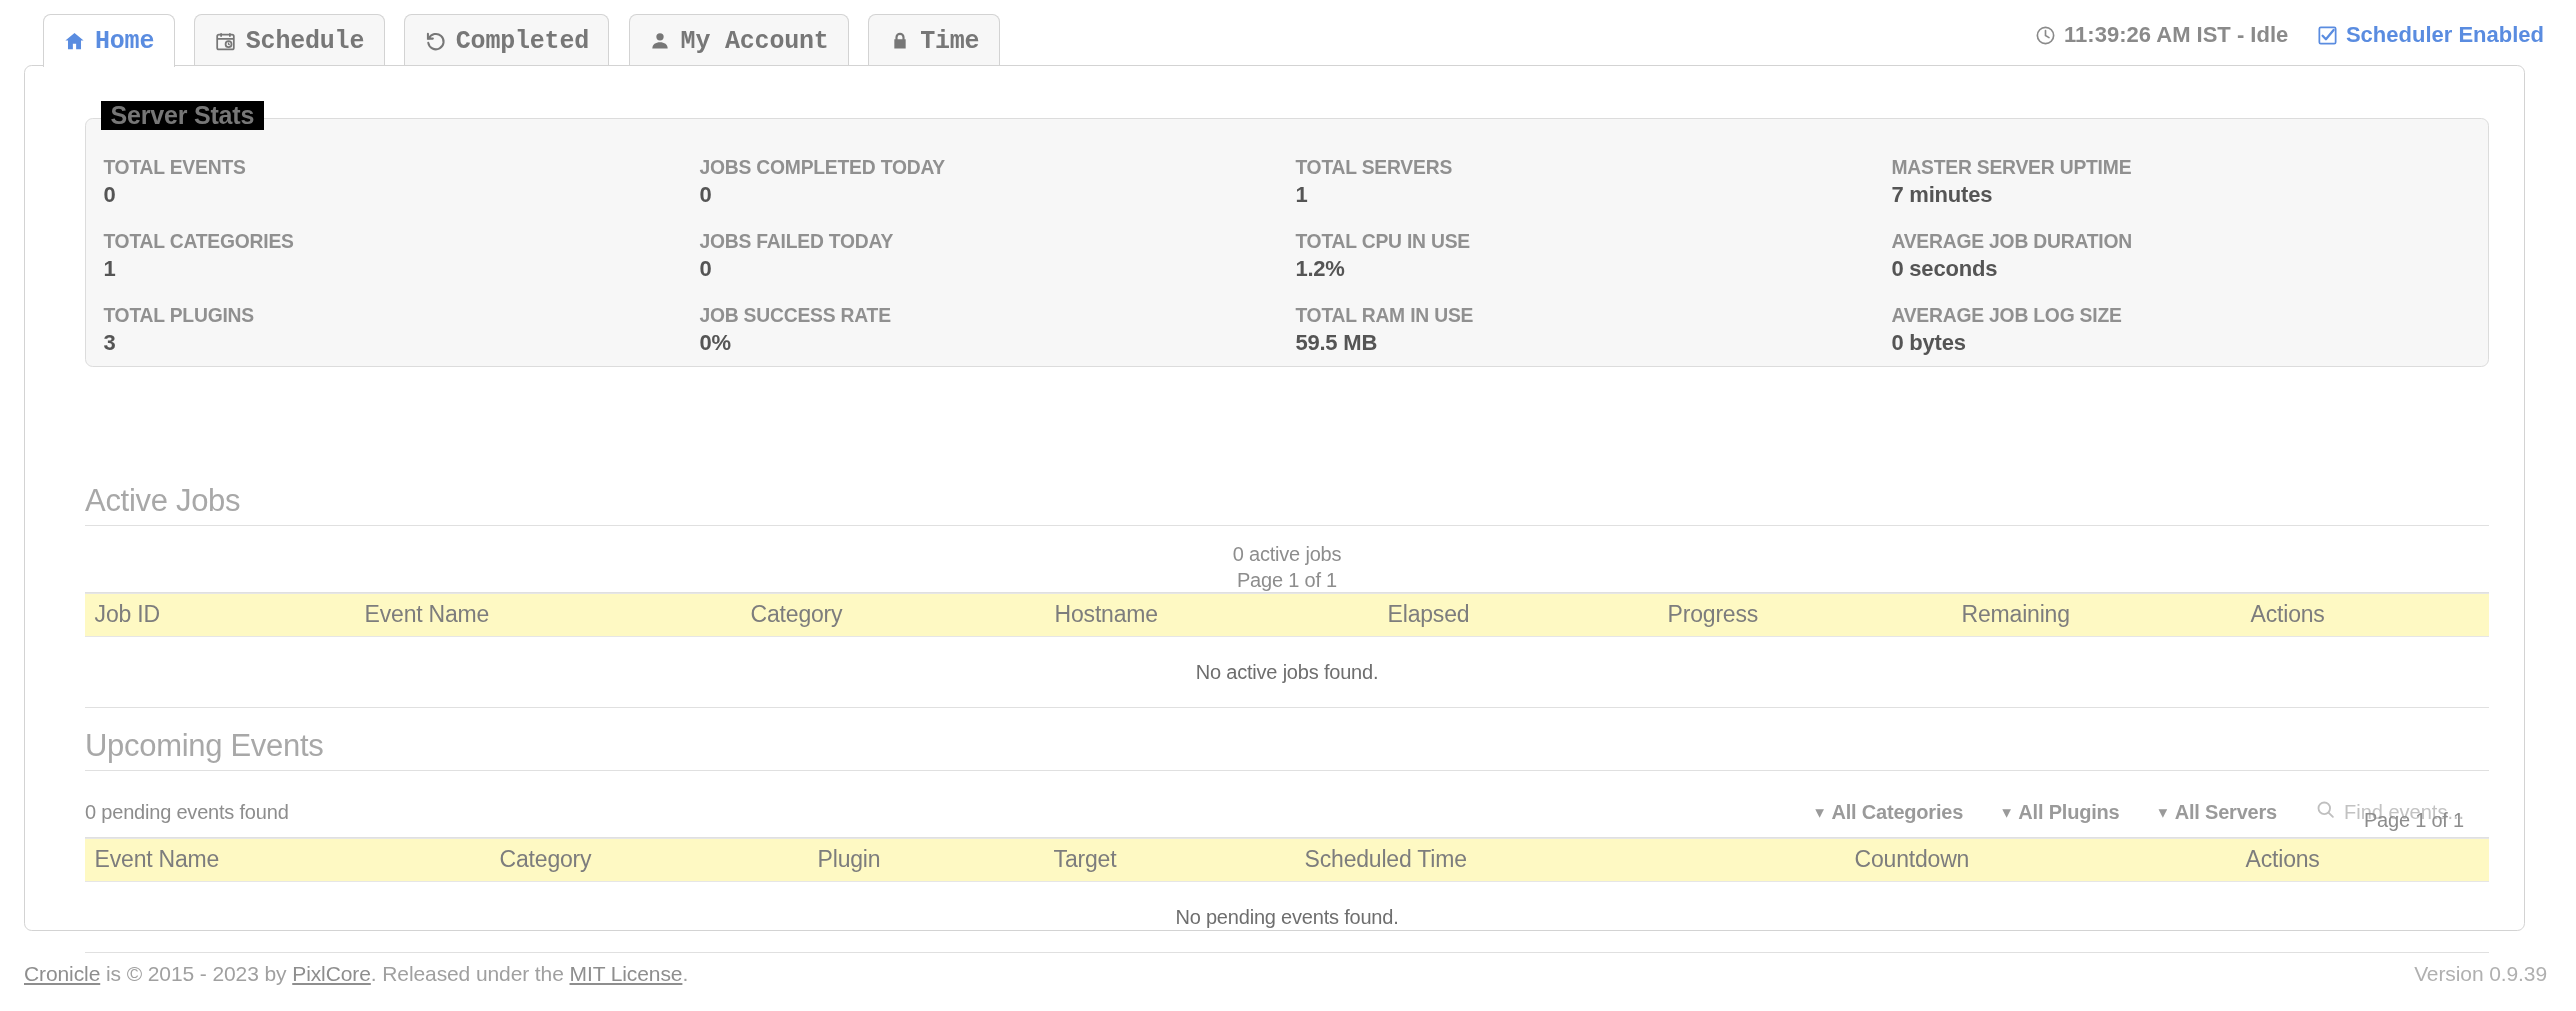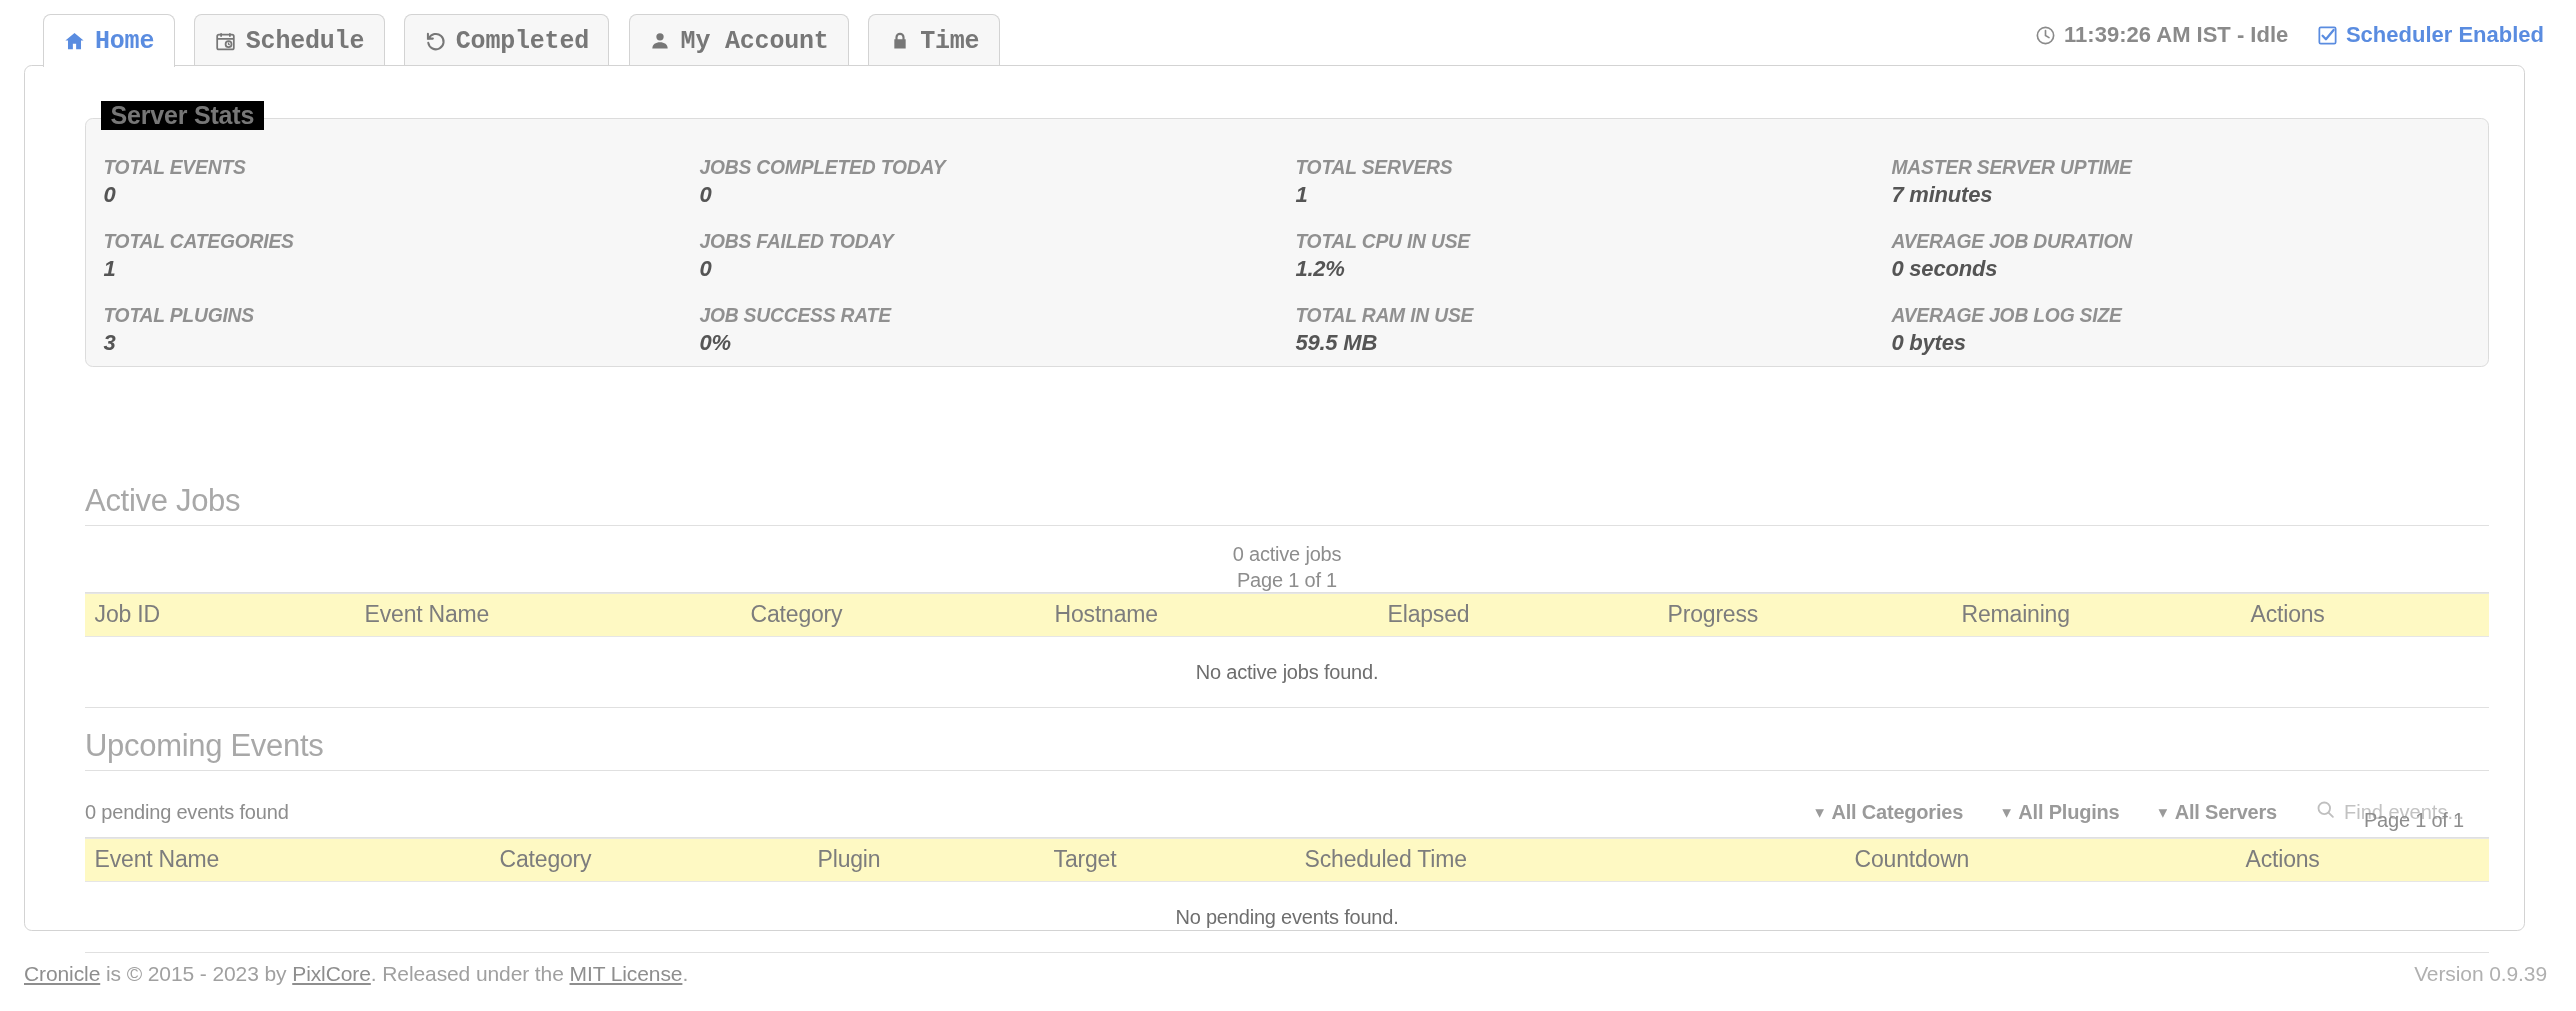--- a/index.html
+++ b/index.html
@@ -113,21 +113,20 @@
     font-weight: bold;
     letter-spacing: -0.2px;
   }
   #stats-grid {
     position: absolute;
     left: 0; top: 33px; right: 0;
     display: grid;
     grid-template-columns: 596px 596px 596px 1fr;
     row-gap: 0;
     padding-left: 17.4px;
-    font-style: italic;
   }
   .stat {
     height: 74px;
     padding-top: 1.9px;
   }
   .stat-label {
     color: #909090;
     font-size: 19.3px;
     font-weight: bold;
     letter-spacing: -0.2px;

